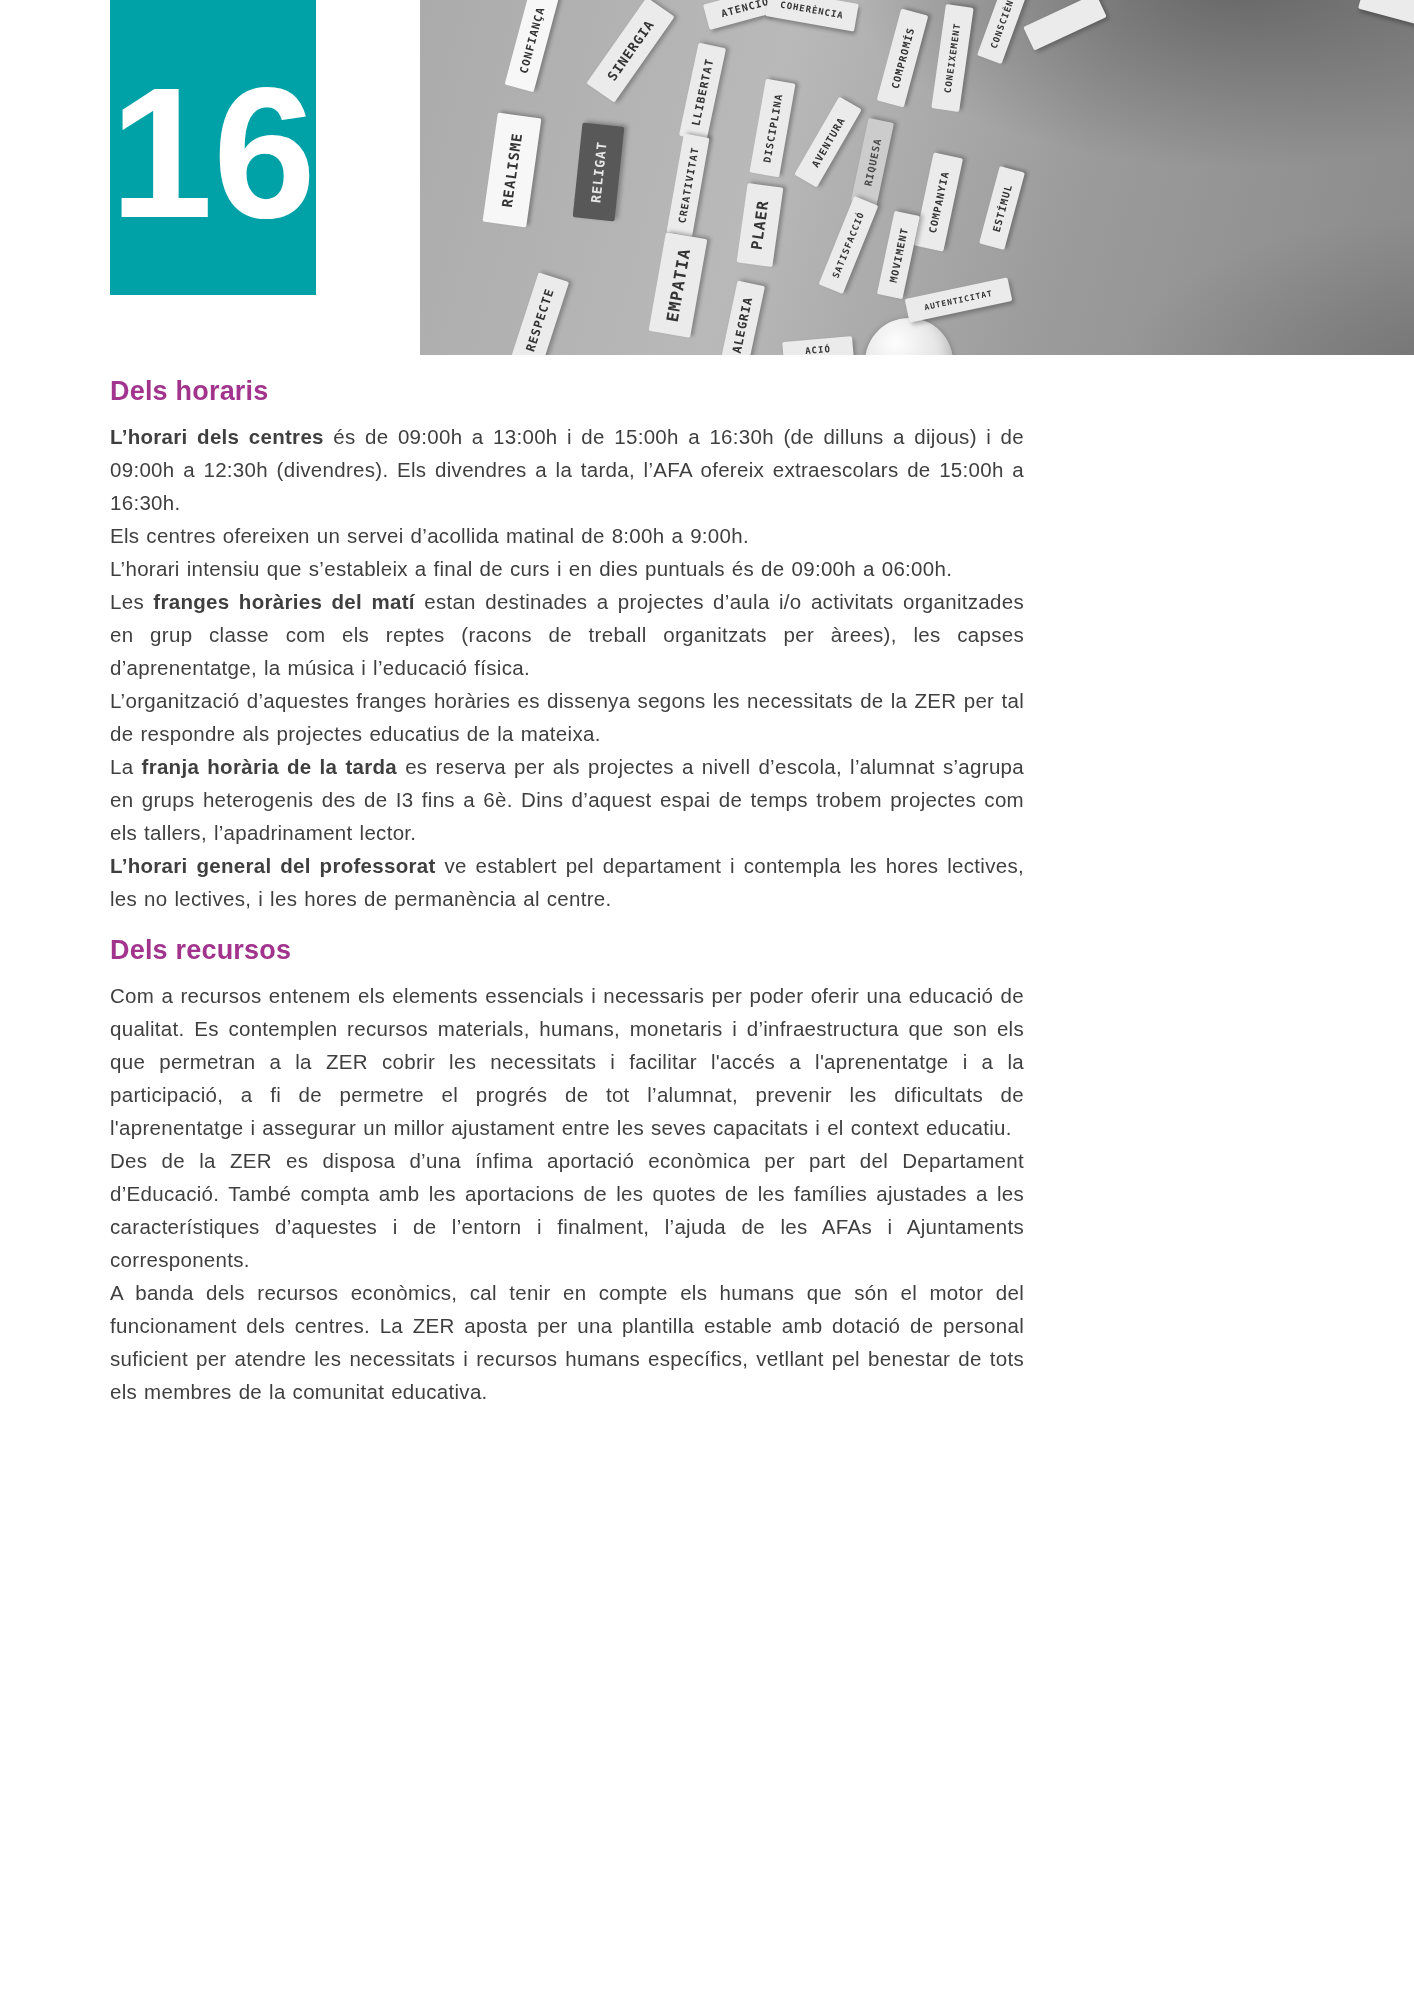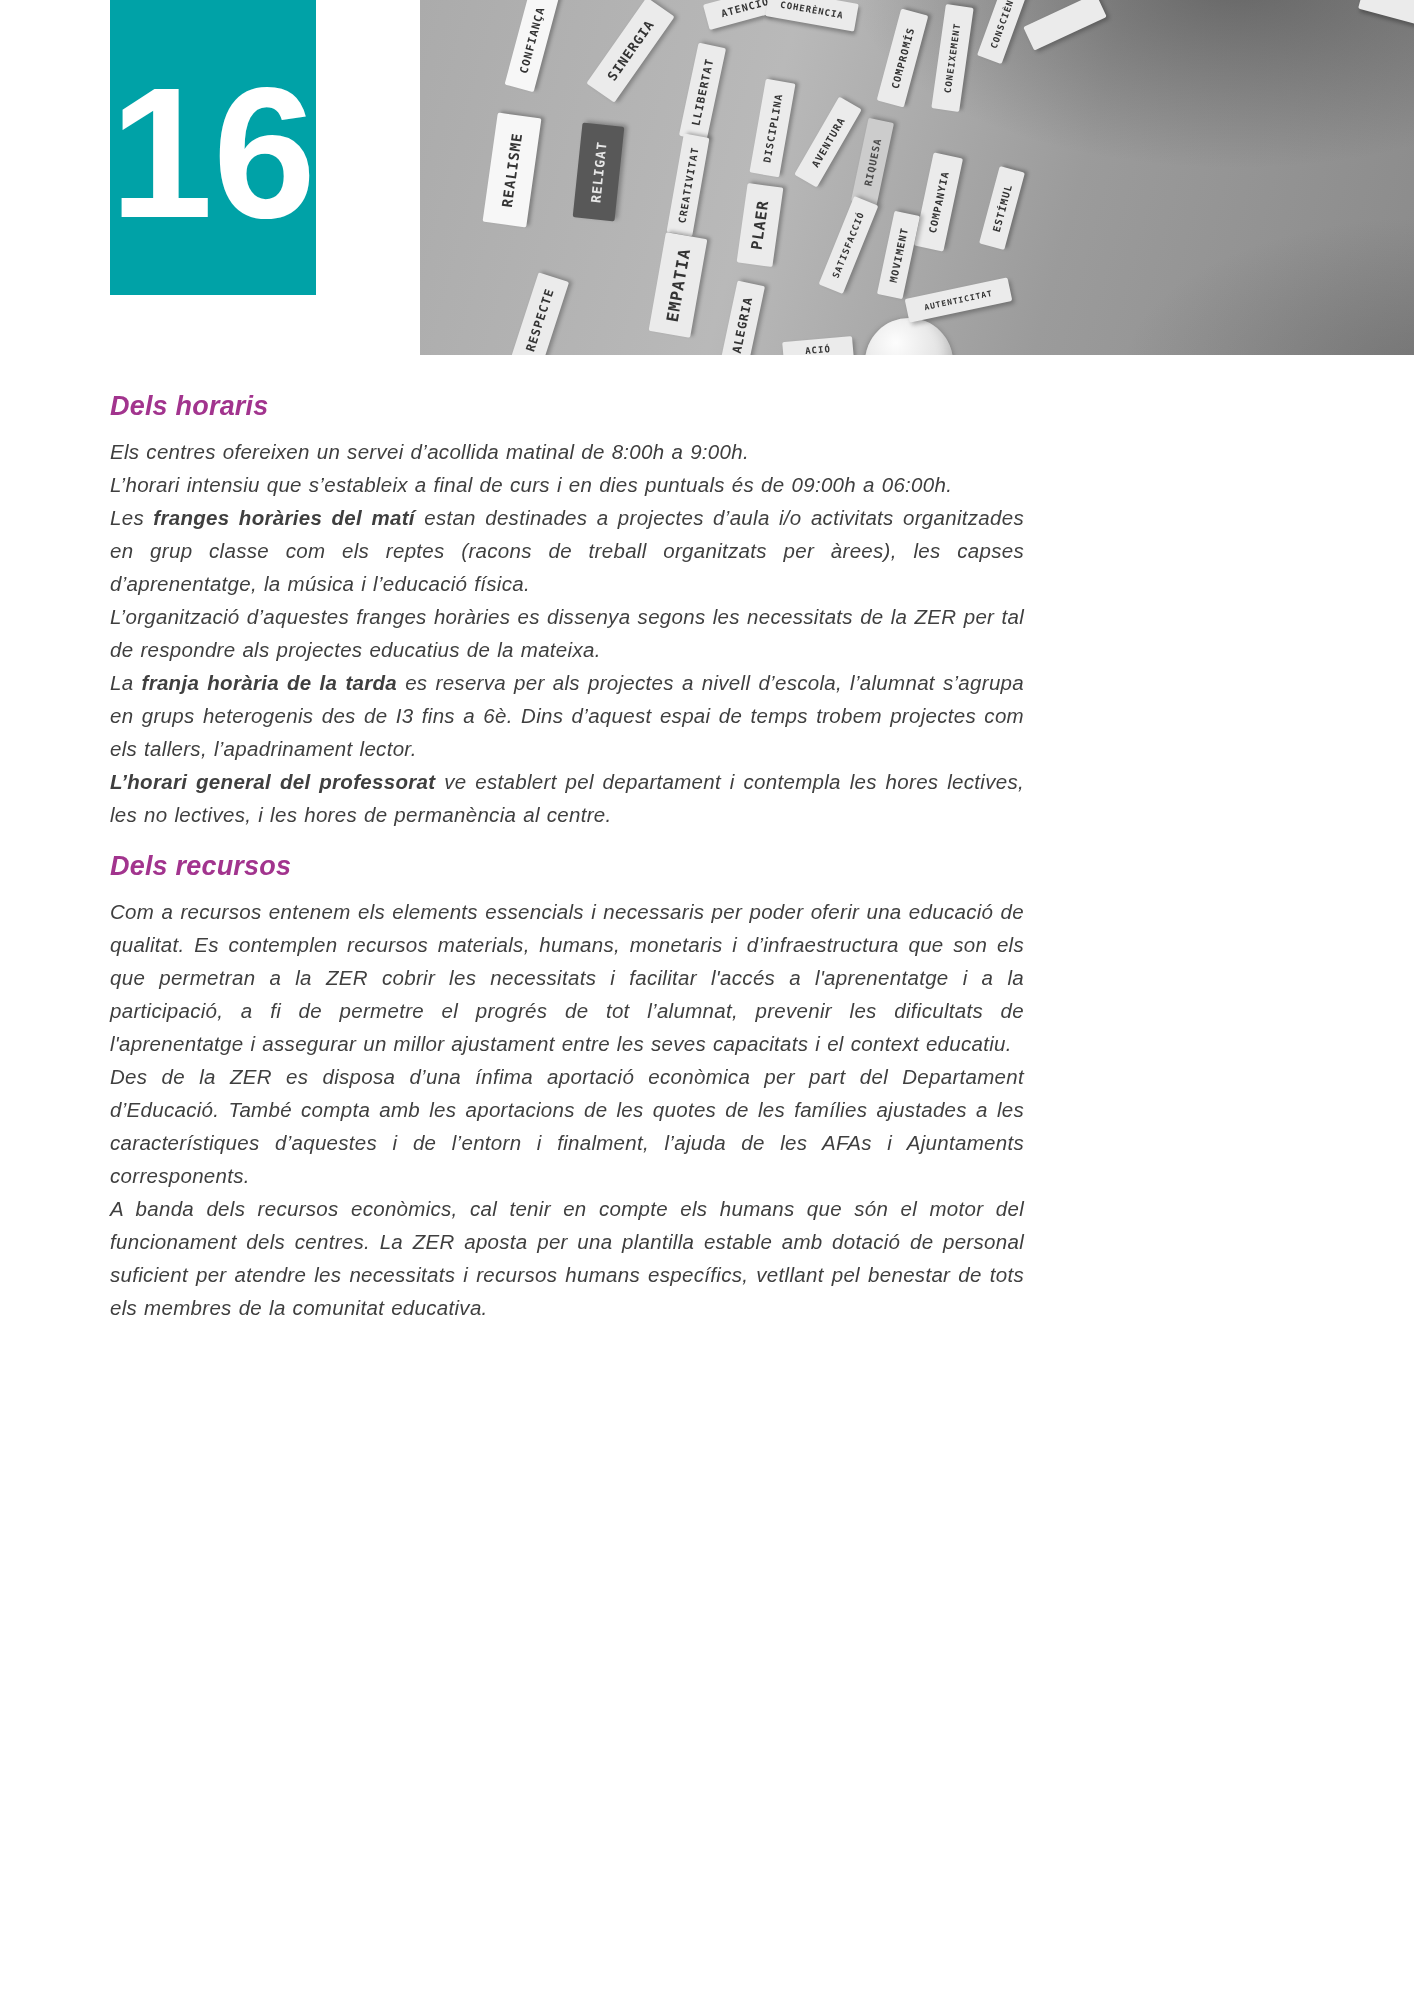--- a/index.html
+++ b/index.html
@@ -48,21 +48,21 @@
   .card.dark  { background:#585858; color:#e6e6e6; }
 
   .yarn {
     position:absolute; left:445px; top:318px;
     width:88px; height:88px; border-radius:50%;
     background:radial-gradient(circle at 35% 28%, #fdfdfd, #e2e2e2 55%, #bfbfbf 95%);
     box-shadow:0 2px 6px rgba(0,0,0,.35), inset -6px -8px 12px rgba(0,0,0,.12);
   }
 
   
-  .content { width:914px; margin-left:110px; padding-top:36px;font-style:italic; }
+  .content { width:914px; margin-left:110px; padding-top:21px; }
   .section-heading {
     color:var(--heading,#a2348e);
     font-size:27px; font-weight:bold;
     margin:20px 0 13px; letter-spacing:.2px;
   }
   .section-heading:first-child { margin-top:0; }
   .body-paragraph {
     font-size:20.5px; line-height:33px; color:var(--body,#3f3f3f);
     text-align:justify; letter-spacing:.3px; word-spacing:1px;
   }
@@ -107,20 +107,21 @@
         <div class="card light" style="left: 75px; top: 304px; width: 90px; height: 32px; transform: rotate(-72deg); font-size: 12px;">RESPECTE</div>
         <div class="card light" style="left: 363px; top: 339px; width: 70px; height: 22px; transform: rotate(-5deg); font-size: 9px;">ACIÓ</div>
         <div class="card light" style="left: 605px; top: 9px; width: 80px; height: 26px; transform: rotate(-25deg); font-size: 9px;"></div>
         <div class="card light" style="left: 940px; top: -6px; width: 70px; height: 24px; transform: rotate(15deg); font-size: 9px;"></div>
       </div>
   </header>
 
   <main class="content">
     <div id="sections">
         <h2 class="section-heading">Dels horaris</h2>
+        <p class="body-paragraph"><strong>L’horari dels centres</strong><span> és de 09:00h a 13:00h i de 15:00h a 16:30h (de dilluns a dijous) i de 09:00h a 12:30h (divendres). Els divendres a la tarda, l’AFA ofereix extraescolars de 15:00h a 16:30h.</span></p>
         <p class="body-paragraph"><span>Els centres ofereixen un servei d’acollida matinal de 8:00h a 9:00h.</span></p>
         <p class="body-paragraph"><span>L’horari intensiu que s’estableix a final de curs i en dies puntuals és de 09:00h a 06:00h.</span></p>
         <p class="body-paragraph"><span>Les </span><strong>franges horàries del matí</strong><span> estan destinades a projectes d’aula i/o activitats organitzades en grup classe com els reptes (racons de treball organitzats per àrees), les capses d’aprenentatge, la música i l’educació física.</span></p>
         <p class="body-paragraph"><span>L’organització d’aquestes franges horàries es dissenya segons les necessitats de la ZER per tal de respondre als projectes educatius de la mateixa.</span></p>
         <p class="body-paragraph"><span>La </span><strong>franja horària de la tarda</strong><span> es reserva per als projectes a nivell d’escola, l’alumnat s’agrupa en grups heterogenis des de I3 fins a 6è. Dins d’aquest espai de temps trobem projectes com els tallers, l’apadrinament lector.</span></p>
         <p class="body-paragraph"><strong>L’horari general del professorat</strong><span> ve establert pel departament i contempla les hores lectives, les no lectives, i les hores de permanència al centre.</span></p>
         <h2 class="section-heading">Dels recursos</h2>
         <p class="body-paragraph"><span>Com a recursos entenem els elements essencials i necessaris per poder oferir una educació de qualitat. Es contemplen recursos materials, humans, monetaris i d’infraestructura que son els que permetran a la ZER cobrir les necessitats i facilitar l'accés a l'aprenentatge i a la participació, a fi de permetre el progrés de tot l’alumnat, prevenir les dificultats de l'aprenentatge i assegurar un millor ajustament entre les seves capacitats i el context educatiu.</span></p>
         <p class="body-paragraph"><span>Des de la ZER es disposa d’una ínfima aportació econòmica per part del Departament d’Educació. També compta amb les aportacions de les quotes de les famílies ajustades a les característiques d’aquestes i de l’entorn i finalment, l’ajuda de les AFAs i Ajuntaments corresponents.</span></p>
         <p class="body-paragraph"><span>A banda dels recursos econòmics, cal tenir en compte els humans que són el motor del funcionament dels centres. La ZER aposta per una plantilla estable amb dotació de personal suficient per atendre les necessitats i recursos humans específics, vetllant pel benestar de tots els membres de la comunitat educativa.</span></p>

